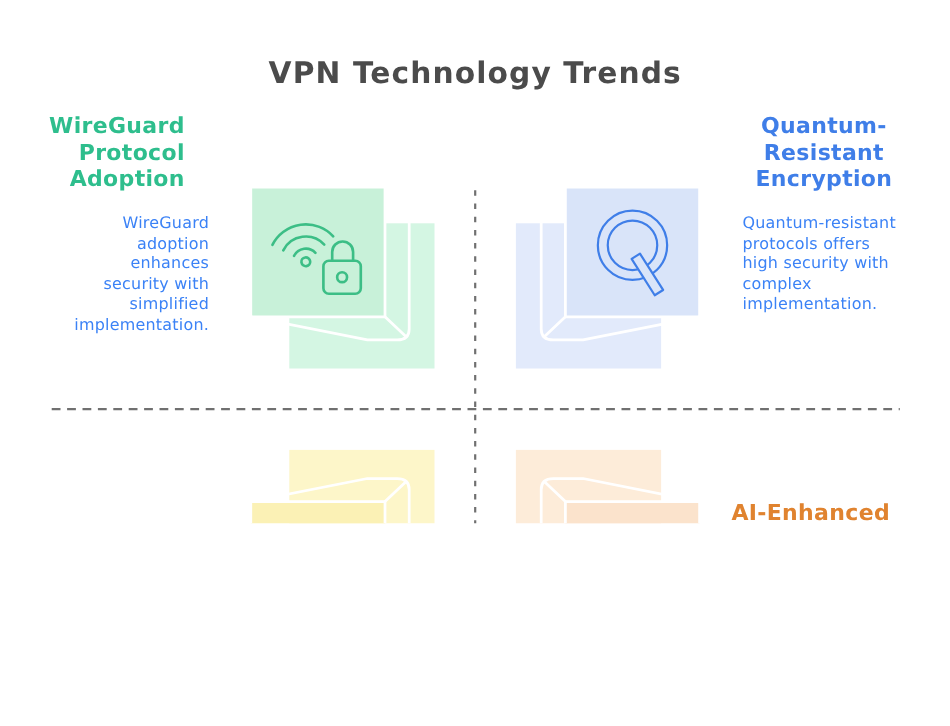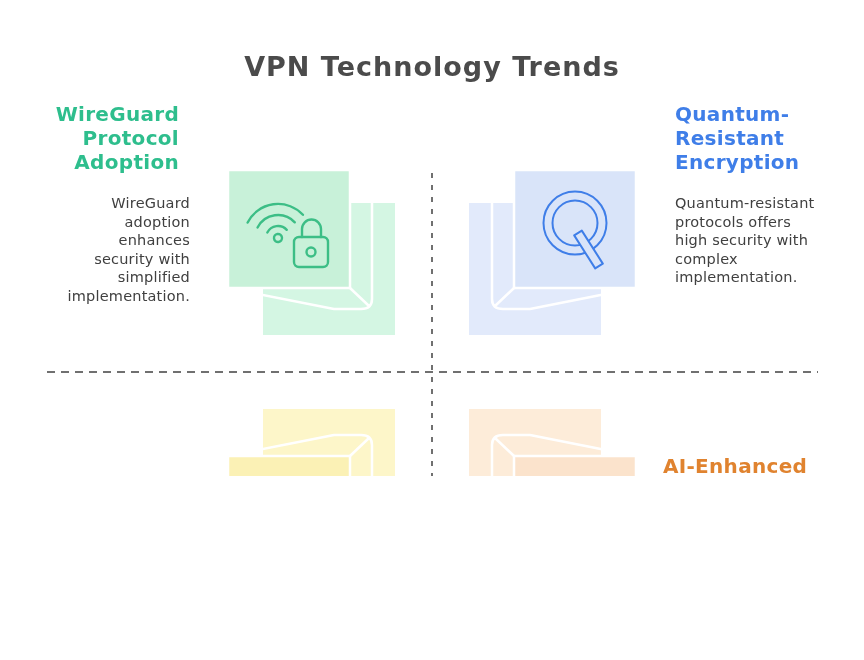--- a/index.html
+++ b/index.html
@@ -7,27 +7,27 @@
     position:relative;width:864px;height:476px;background:#ffffff;overflow:hidden;
     font-family:"DejaVu Sans",sans-serif;
     padding-left:18px;
   }
   #diagram-svg{position:absolute;left:0;top:0;}
   .page-title{
     position:absolute;top:51px;left:0;width:864px;text-align:center;
     font-size:27px;font-weight:bold;letter-spacing:1px;color:#4b4b4b;
   }
   .q-heading{
-    position:absolute;font-size:20px;font-weight:bold;line-height:24px;letter-spacing:.3px;
+    position:absolute;font-size:20px;font-weight:bold;line-height:24px;letter-spacing:.3px;text-align:center;
   }
   .q-desc{
-    position:absolute;font-size:14.5px;line-height:18.5px;color:#404040;letter-spacing:.2px;
+    position:absolute;font-size:14.5px;line-height:18.5px;color:#3b82f6;letter-spacing:.2px;
   }
   .align-r{text-align:right;}
-  #tl-heading{top:102px;left:38px;width:130px;margin-left:11px;}
+  #tl-heading{top:102px;left:38px;width:130px;}
   #tl-desc{top:194px;left:58px;width:132px;}
   #tr-heading{top:102px;left:675px;width:148px;}
   #tr-desc{top:194px;left:675px;width:142px;}
   #bl-heading{top:454px;left:38px;width:130px;}
   #bl-desc{top:539px;left:58px;width:132px;}
   #br-heading{top:454px;left:663px;width:148px;}
   #br-desc{top:539px;left:675px;width:145px;}
 </style>
 </head>
 <body>

